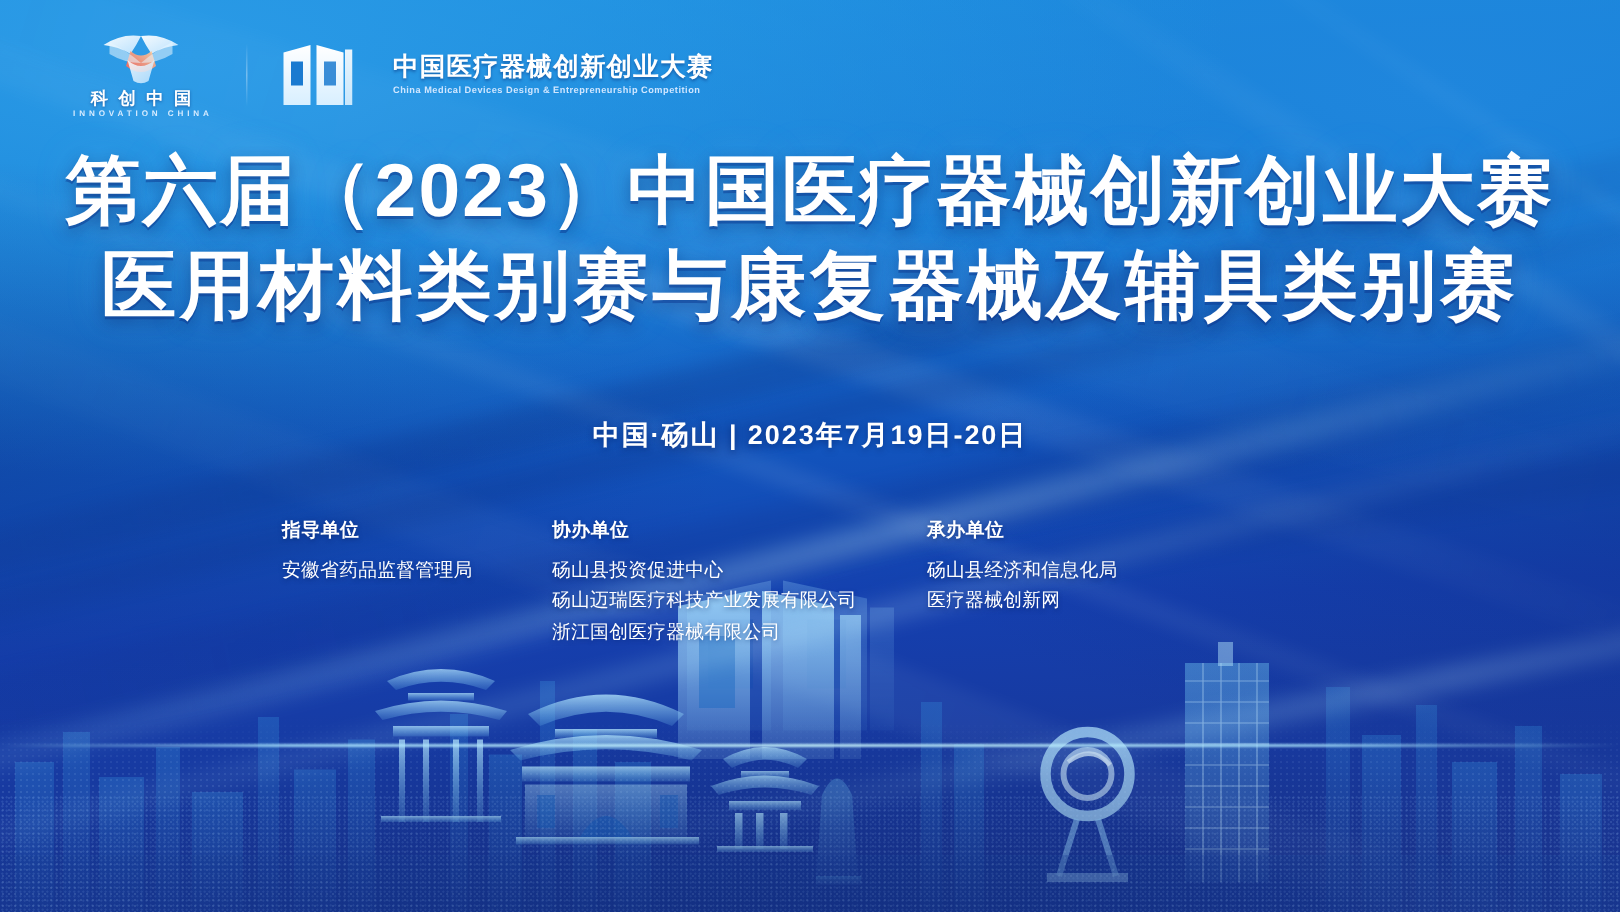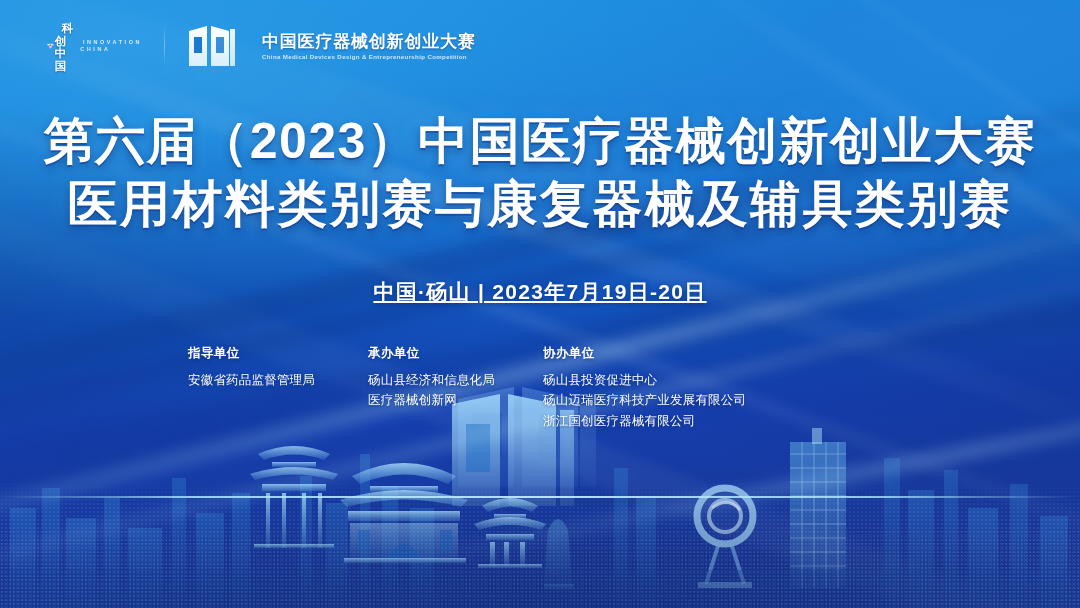--- a/index.html
+++ b/index.html
@@ -106,21 +106,21 @@
   }
 
   
   .content{ position:absolute; inset:0; }
 
   
   .logobar{
     position:absolute; left:46px; top:20px;
     display:flex; align-items:center; gap:22px;
   }
-  .kc-logo{ display:flex; flex-direction:row; align-items:center; width:96px; }
+  .kc-logo{ display:flex; flex-direction:column; align-items:center; width:96px; }
   .kc-mark{ width:62px; height:38px; display:block; }
   .kc-cn{
     margin-top:2px;
     font-size:11.5px; font-weight:700; color:#ffffff;
     letter-spacing:7px; text-indent:7px; line-height:1.1;
     text-shadow:0 1px 2px rgba(6,38,110,.5);
   }
   .kc-en{
     font-size:5.4px; font-weight:700; color:#d8ecff;
     letter-spacing:2.6px; text-indent:2.6px; line-height:1.3;
@@ -141,42 +141,41 @@
   }
   .comp-en{
     margin-top:2px;
     font-size:6.2px; font-weight:700; color:#cfe6ff;
     letter-spacing:.35px; line-height:1.2;
     transform:scaleX(.99); transform-origin:left center;
   }
 
   
   .titles{
-    position:absolute; left:0; right:0; top:110px;
+    position:absolute; left:0; right:0; top:96px;
     text-align:center;
   }
   .title-line{
     font-size:50px; font-weight:700; color:#ffffff;
     letter-spacing:1.5px; line-height:1.26;
     white-space:nowrap;
     text-shadow:
       0 2px 0 rgba(10,50,140,.45),
       0 4px 10px rgba(6,32,100,.45),
       0 0 26px rgba(120,200,255,.22);
   }
   .title-line.l2{ letter-spacing:2.5px; }
 
   
   .dateline{
     position:absolute; left:0; right:0; top:278px;
     text-align:center;
-    font-size:21px; font-weight:700; color:#ffffff;
+    font-size:18px; font-weight:700; color:#ffffff;
     letter-spacing:1.3px;
     text-shadow:0 1px 4px rgba(6,32,100,.55);
-    text-decoration:underline;
   }
 
   
   .orgs{
     position:absolute; left:148px; top:346px;
     display:flex;
     gap:0;
     margin-left:40px;
   }
   .org-col{ }
@@ -439,29 +438,29 @@
     <div class="dateline">中国·砀山 | 2023年7月19日-20日</div>
 
     <div class="orgs">
 
       <div class="org-col c1">
         <div class="org-title">指导单位</div>
         <div class="org-item">安徽省药品监督管理局</div>
       </div>
 
 
-      <div class="org-col c3">
-        <div class="org-title">承办单位</div>
-        <div class="org-item">砀山县经济和信息化局</div>
-        <div class="org-item">医疗器械创新网</div>
-      </div>
-
       <div class="org-col c4">
         <div class="org-title">协办单位</div>
         <div class="org-item">砀山县投资促进中心</div>
         <div class="org-item">砀山迈瑞医疗科技产业发展有限公司</div>
         <div class="org-item">浙江国创医疗器械有限公司</div>
       </div>
 
+      <div class="org-col c3">
+        <div class="org-title">承办单位</div>
+        <div class="org-item">砀山县经济和信息化局</div>
+        <div class="org-item">医疗器械创新网</div>
+      </div>
+
     </div>
 
   </div>
 </div>
 
 </body></html>

